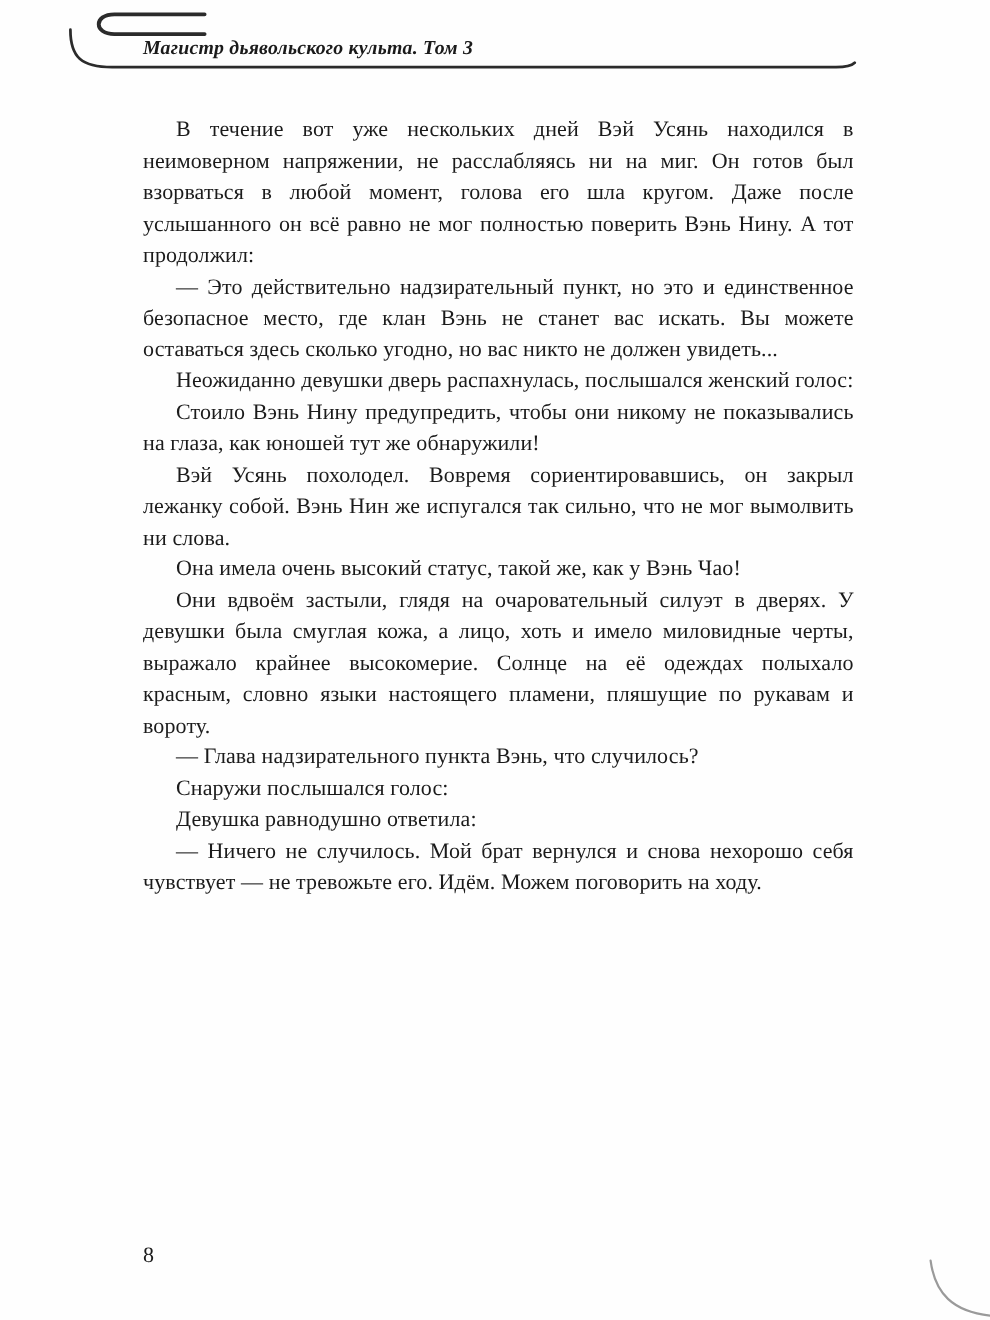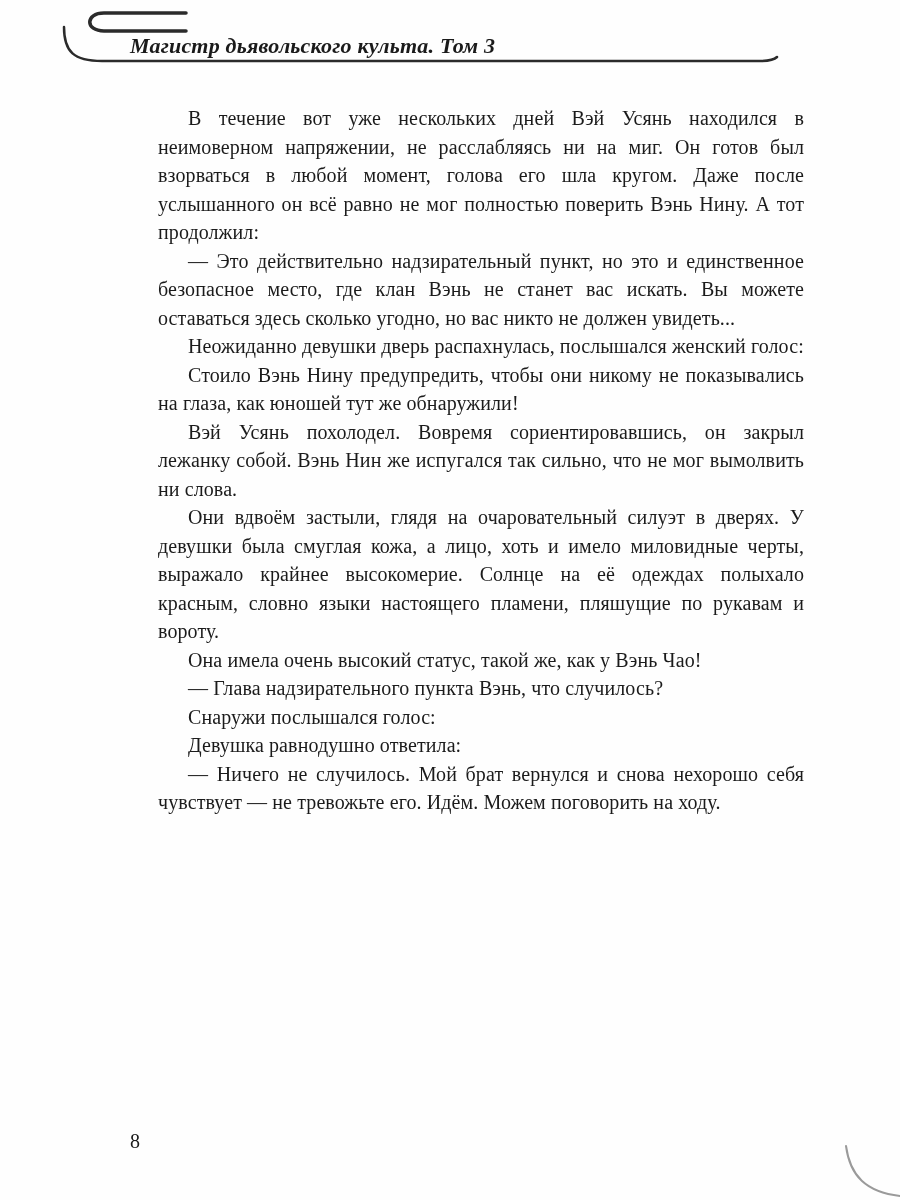--- a/index.html
+++ b/index.html
@@ -27,32 +27,31 @@
     height: 1200px;
     pointer-events: none;
   }
   .running-title {
     position: absolute;
     left: 130px;
     top: 33px;
     font-family: "Liberation Serif", serif;
     font-style: italic;
     font-weight: bold;
-    font-size: 22px;
+    font-size: 18px;
     color: #1a1a1a;
     letter-spacing: 0.2px;
     white-space: nowrap;
   }
   .text-block {
     position: absolute;
     left: 130px;
     top: 104px;
     width: 646px;
     color: #1b1b1b;
-    margin-left: 28px;
   }
   .text-block p {
     margin: 0;
     text-indent: 30px;
     text-align: justify;
     font-family: "Liberation Serif", serif;
     font-size: 20px;
     line-height: 28.5px;
     letter-spacing: 0.1px;
     hyphens: auto;
@@ -82,22 +81,22 @@
   </svg>
 
   <div class="running-title">Магистр дьявольского культа. Том 3</div>
 
   <div class="text-block">
     <p>В течение вот уже нескольких дней Вэй Усянь находился в неимоверном напряжении, не расслабляясь ни на миг. Он готов был взорваться в любой момент, голова его шла кругом. Даже после услышанного он всё равно не мог полностью поверить Вэнь Нину. А тот продолжил:</p>
     <p>— Это действительно надзирательный пункт, но это и единственное безопасное место, где клан Вэнь не станет вас искать. Вы можете оставаться здесь сколько угодно, но вас никто не должен увидеть...</p>
     <p>Неожиданно девушки дверь распахнулась, послышался женский голос:</p>
     <p>Стоило Вэнь Нину предупредить, чтобы они никому не показывались на глаза, как юношей тут же обнаружили!</p>
     <p>Вэй Усянь похолодел. Вовремя сориентировавшись, он закрыл лежанку собой. Вэнь Нин же испугался так сильно, что не мог вымолвить ни слова.</p>
+    <p>Она имела очень высокий статус, такой же, как у Вэнь Чао!</p>
     <p>Они вдвоём застыли, глядя на очаровательный силуэт в дверях. У девушки была смуглая кожа, а лицо, хоть и имело миловидные черты, выражало крайнее высокомерие. Солнце на её одеждах полыхало красным, словно языки настоящего пламени, пляшущие по рукавам и вороту.</p>
-    <p>Она имела очень высокий статус, такой же, как у Вэнь Чао!</p>
     <p>— Глава надзирательного пункта Вэнь, что случилось?</p>
     <p>Снаружи послышался голос:</p>
     <p>Девушка равнодушно ответила:</p>
     <p>— Ничего не случилось. Мой брат вернулся и снова нехорошо себя чувствует — не тревожьте его. Идём. Можем поговорить на ходу.</p>
   </div>
 
   <div class="page-number">8</div>
 
 </div>
 

